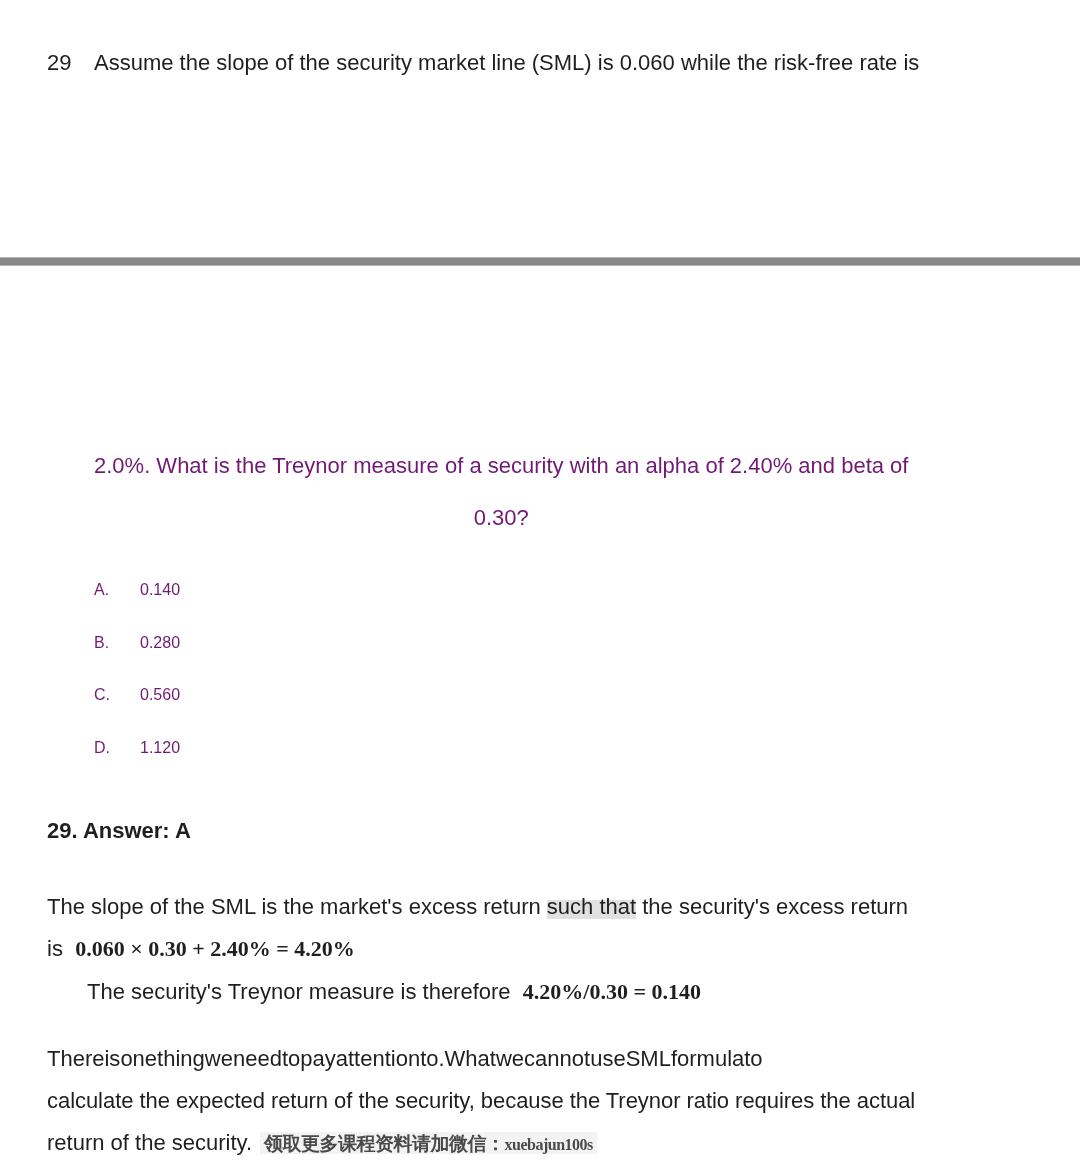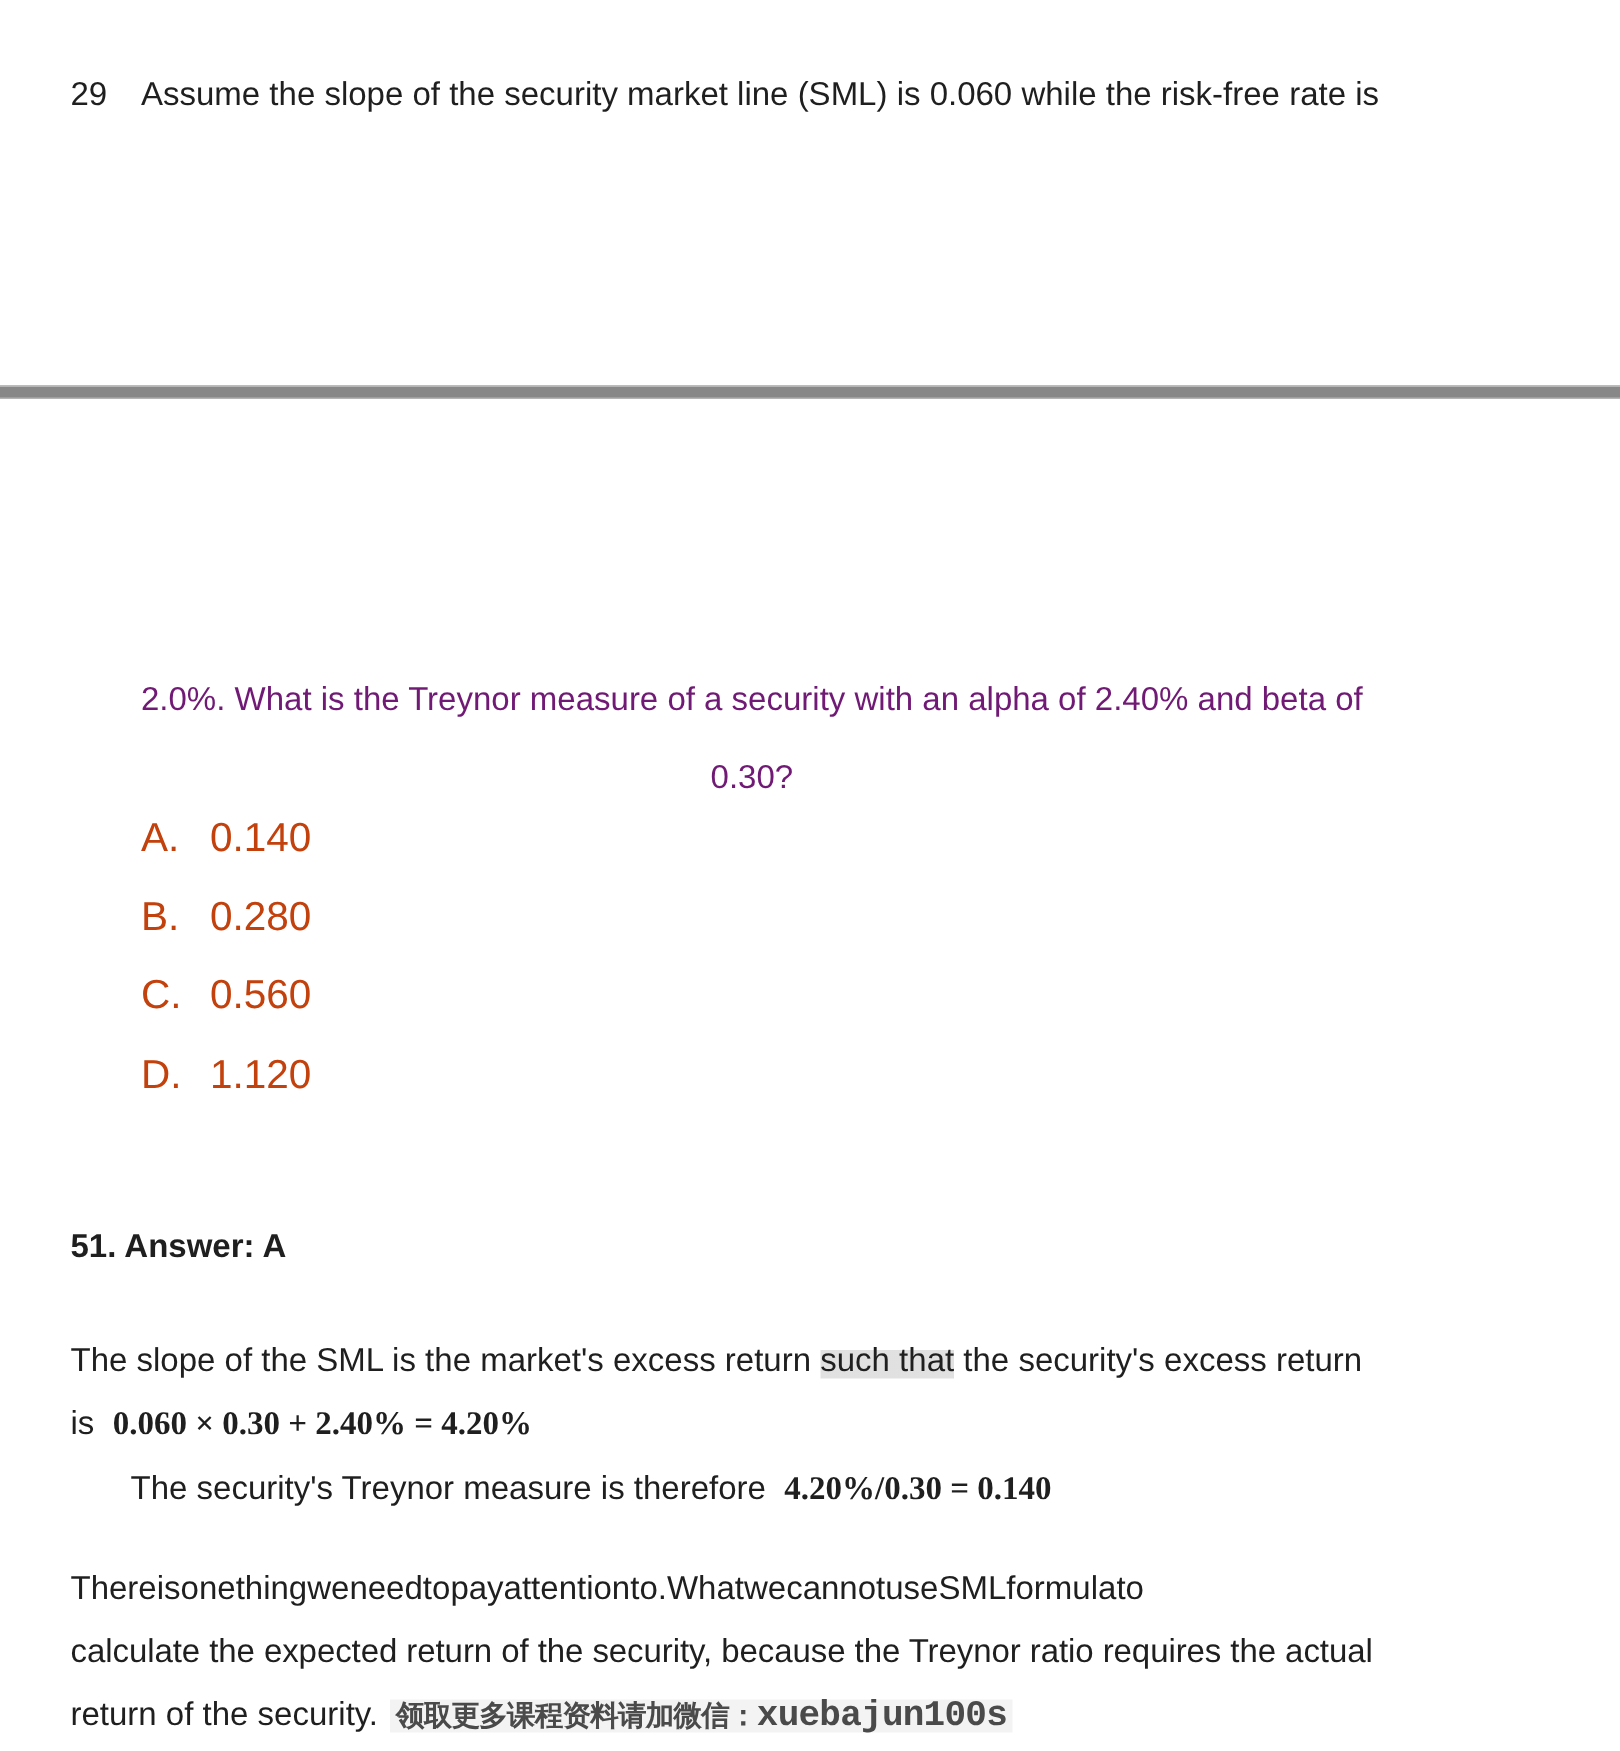--- a/index.html
+++ b/index.html
@@ -52,23 +52,23 @@
     top: 440px;
     font-size: 22px;
     line-height: 52px;
     color: #701a75;
     white-space: nowrap;
     text-align: center;
   }
   .options {
     position: absolute;
     left: 94px;
-    top: 544px;
-    font-size: 27px;
-    color: #c2410c;
+    top: 576px;
+    font-size: 16px;
+    color: #701a75;
   }
   .option {
     height: 52.5px;
     line-height: 28px;
     white-space: nowrap;
   }
   .opt-letter {
     display: inline-block;
     width: 46px;
   }
@@ -107,23 +107,23 @@
     font-family: "DejaVu Serif", serif;
     font-weight: bold;
     font-size: 19px;
     color: #4a4a4a;
     background: #f3f3f3;
     padding: 0 4px;
     margin-left: 8px;
     letter-spacing: -0.5px;
   }
   .watermark .wm-id {
-    font-family: Liberation Mono, monospace;
+    font-family: Liberation Serif, serif;
     font-weight: bold;
-    font-size: 24px;
+    font-size: 16px;
   }
 </style>
 </head>
 <body>
 
 <div class="page-top">
   <div class="q-line1">
     <span class="q-num">29</span><span>Assume the slope of the security market line (SML) is 0.060 while the risk-free rate is</span>
   </div>
 </div>
@@ -143,21 +143,21 @@
     <span class="opt-letter">B.</span><span>0.280</span>
   </div>
   <div class="option">
     <span class="opt-letter">C.</span><span>0.560</span>
   </div>
   <div class="option">
     <span class="opt-letter">D.</span><span>1.120</span>
   </div>
 </div>
 
-<div class="answer-title">51.  Answer: A</div>
+<div class="answer-title">29.  Answer: A</div>
 
 <div class="para para1">
   <div><span>The slope of the SML is the market's excess return </span><span class="hl">such that</span><span> the security's excess return</span></div>
   <div><span>is</span>&nbsp; <span class="math">0.060 × 0.30  +  2.40% = 4.20%</span></div>
 </div>
 
 <div class="para para2">
   <span>The security's Treynor measure is therefore</span>&nbsp; <span class="math">4.20%/0.30  =  0.140</span>
 </div>
 

